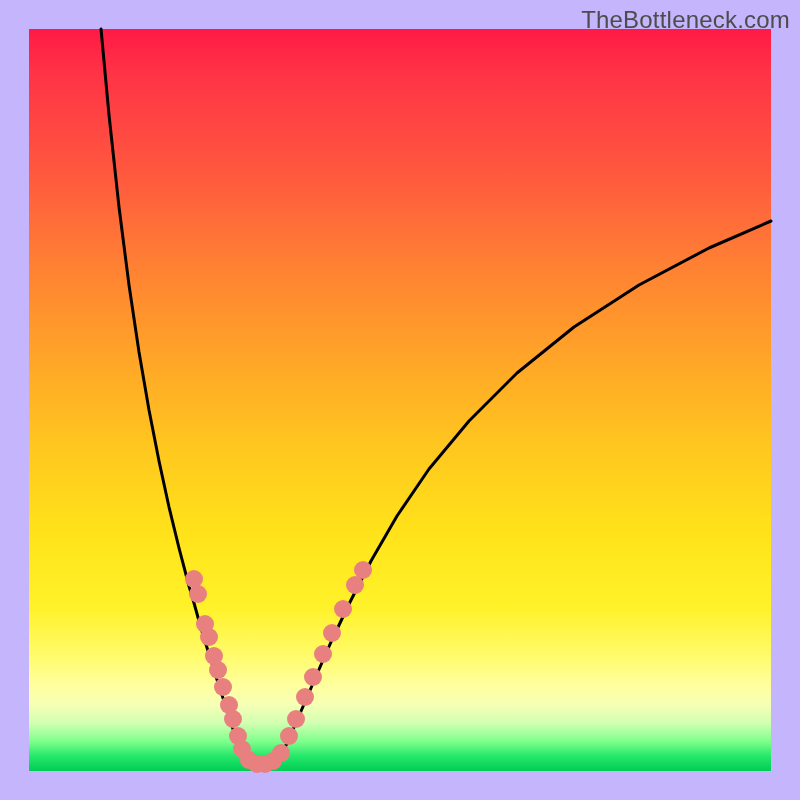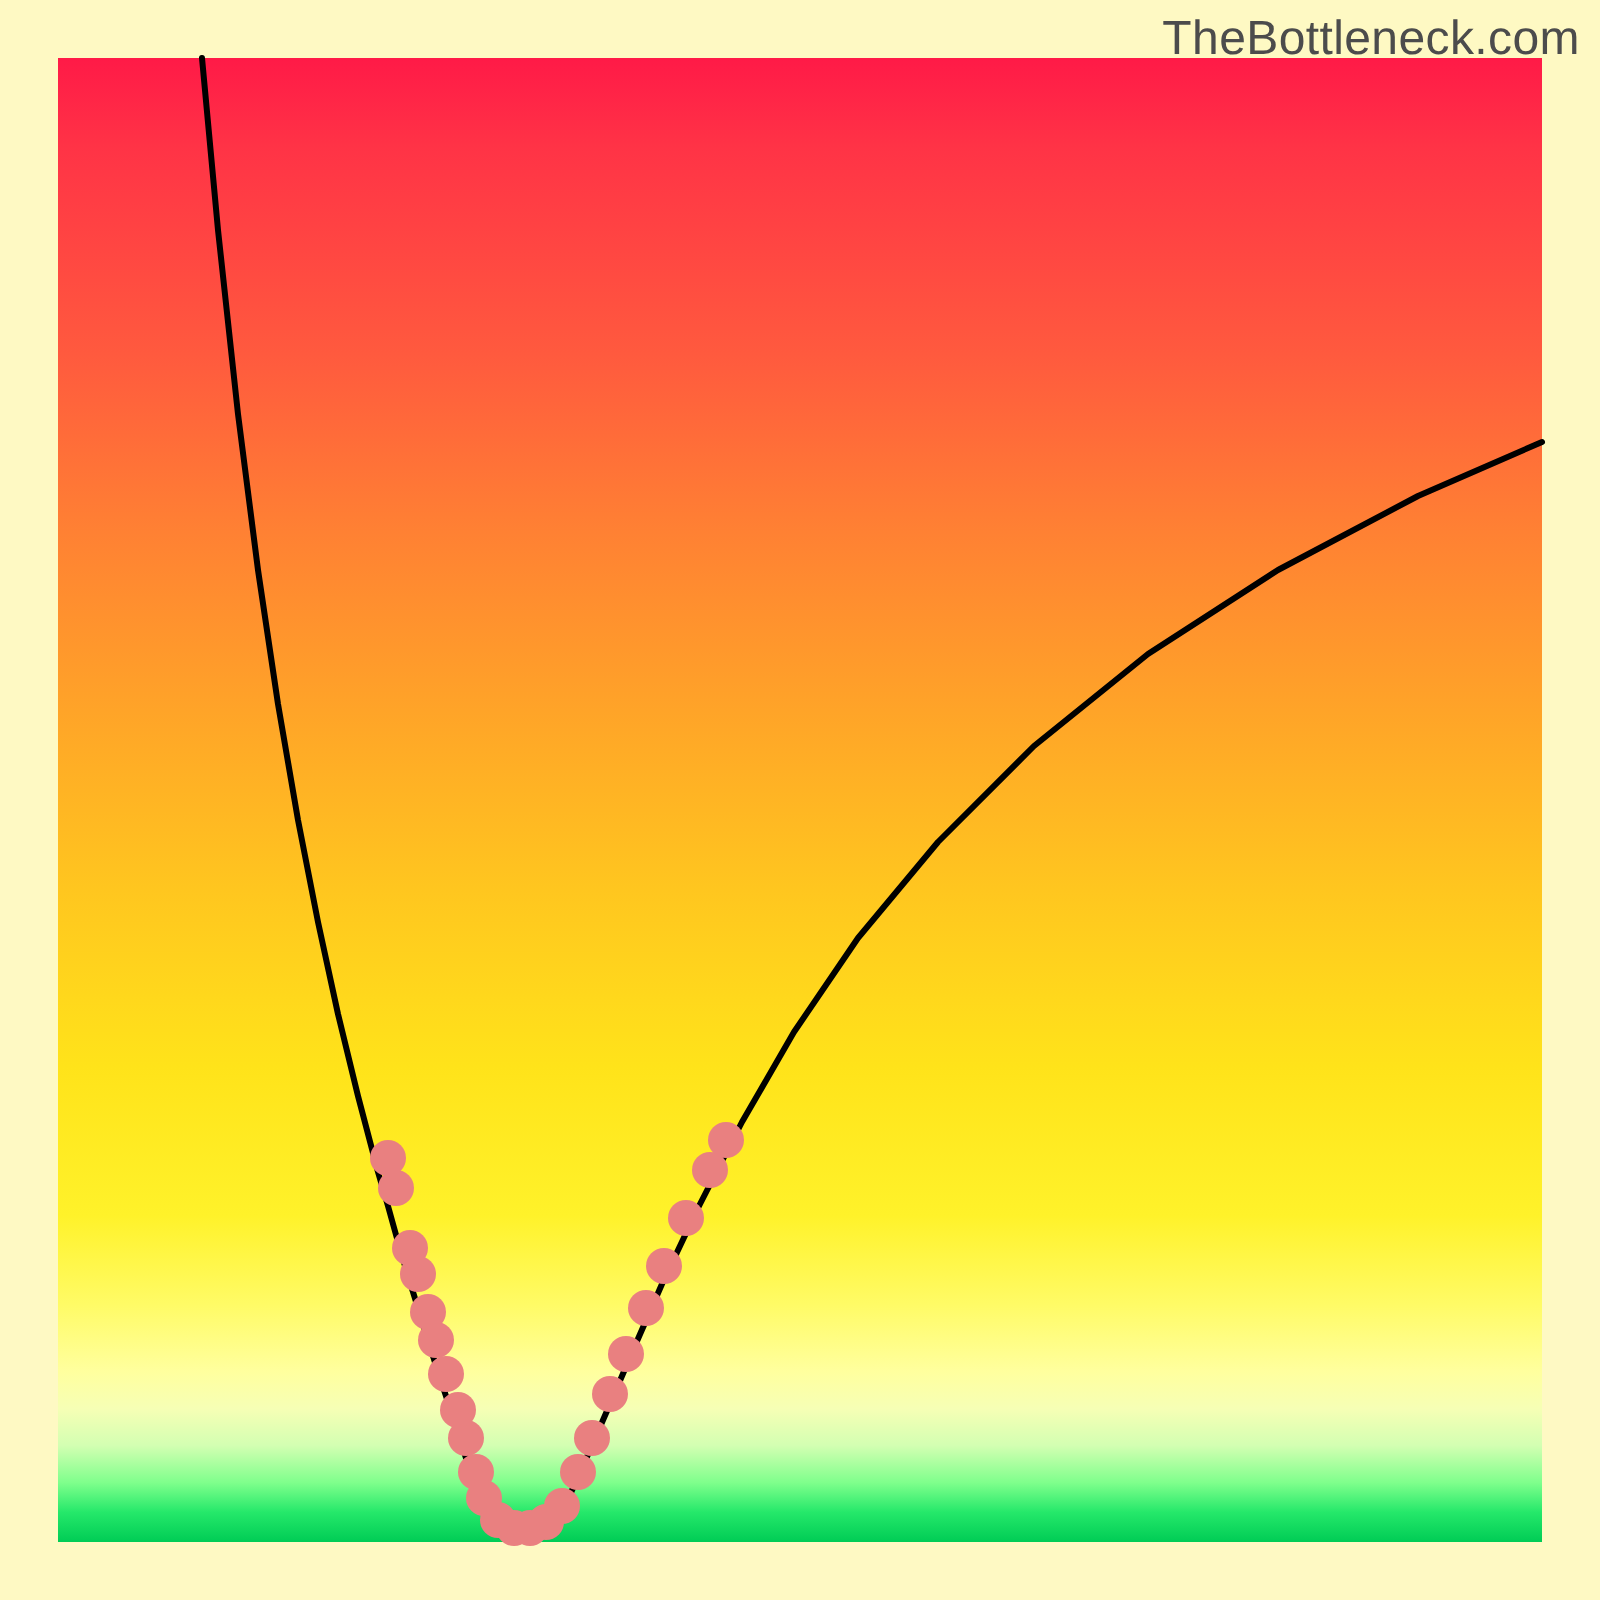--- a/index.html
+++ b/index.html
@@ -6,21 +6,21 @@
     margin: 0;
     padding: 0;
     width: 800px;
     height: 800px;
     overflow: hidden;
     font-family: Arial, Helvetica, sans-serif;
   }
   .frame {
     width: 800px;
     height: 800px;
-    background: #fef9c3;
+    background: #c4b5fd;
     position: relative;
   }
   .plot {
     position: absolute;
     left: 29px;
     top: 29px;
     width: 742px;
     height: 742px;
     
     background: linear-gradient(to bottom,

